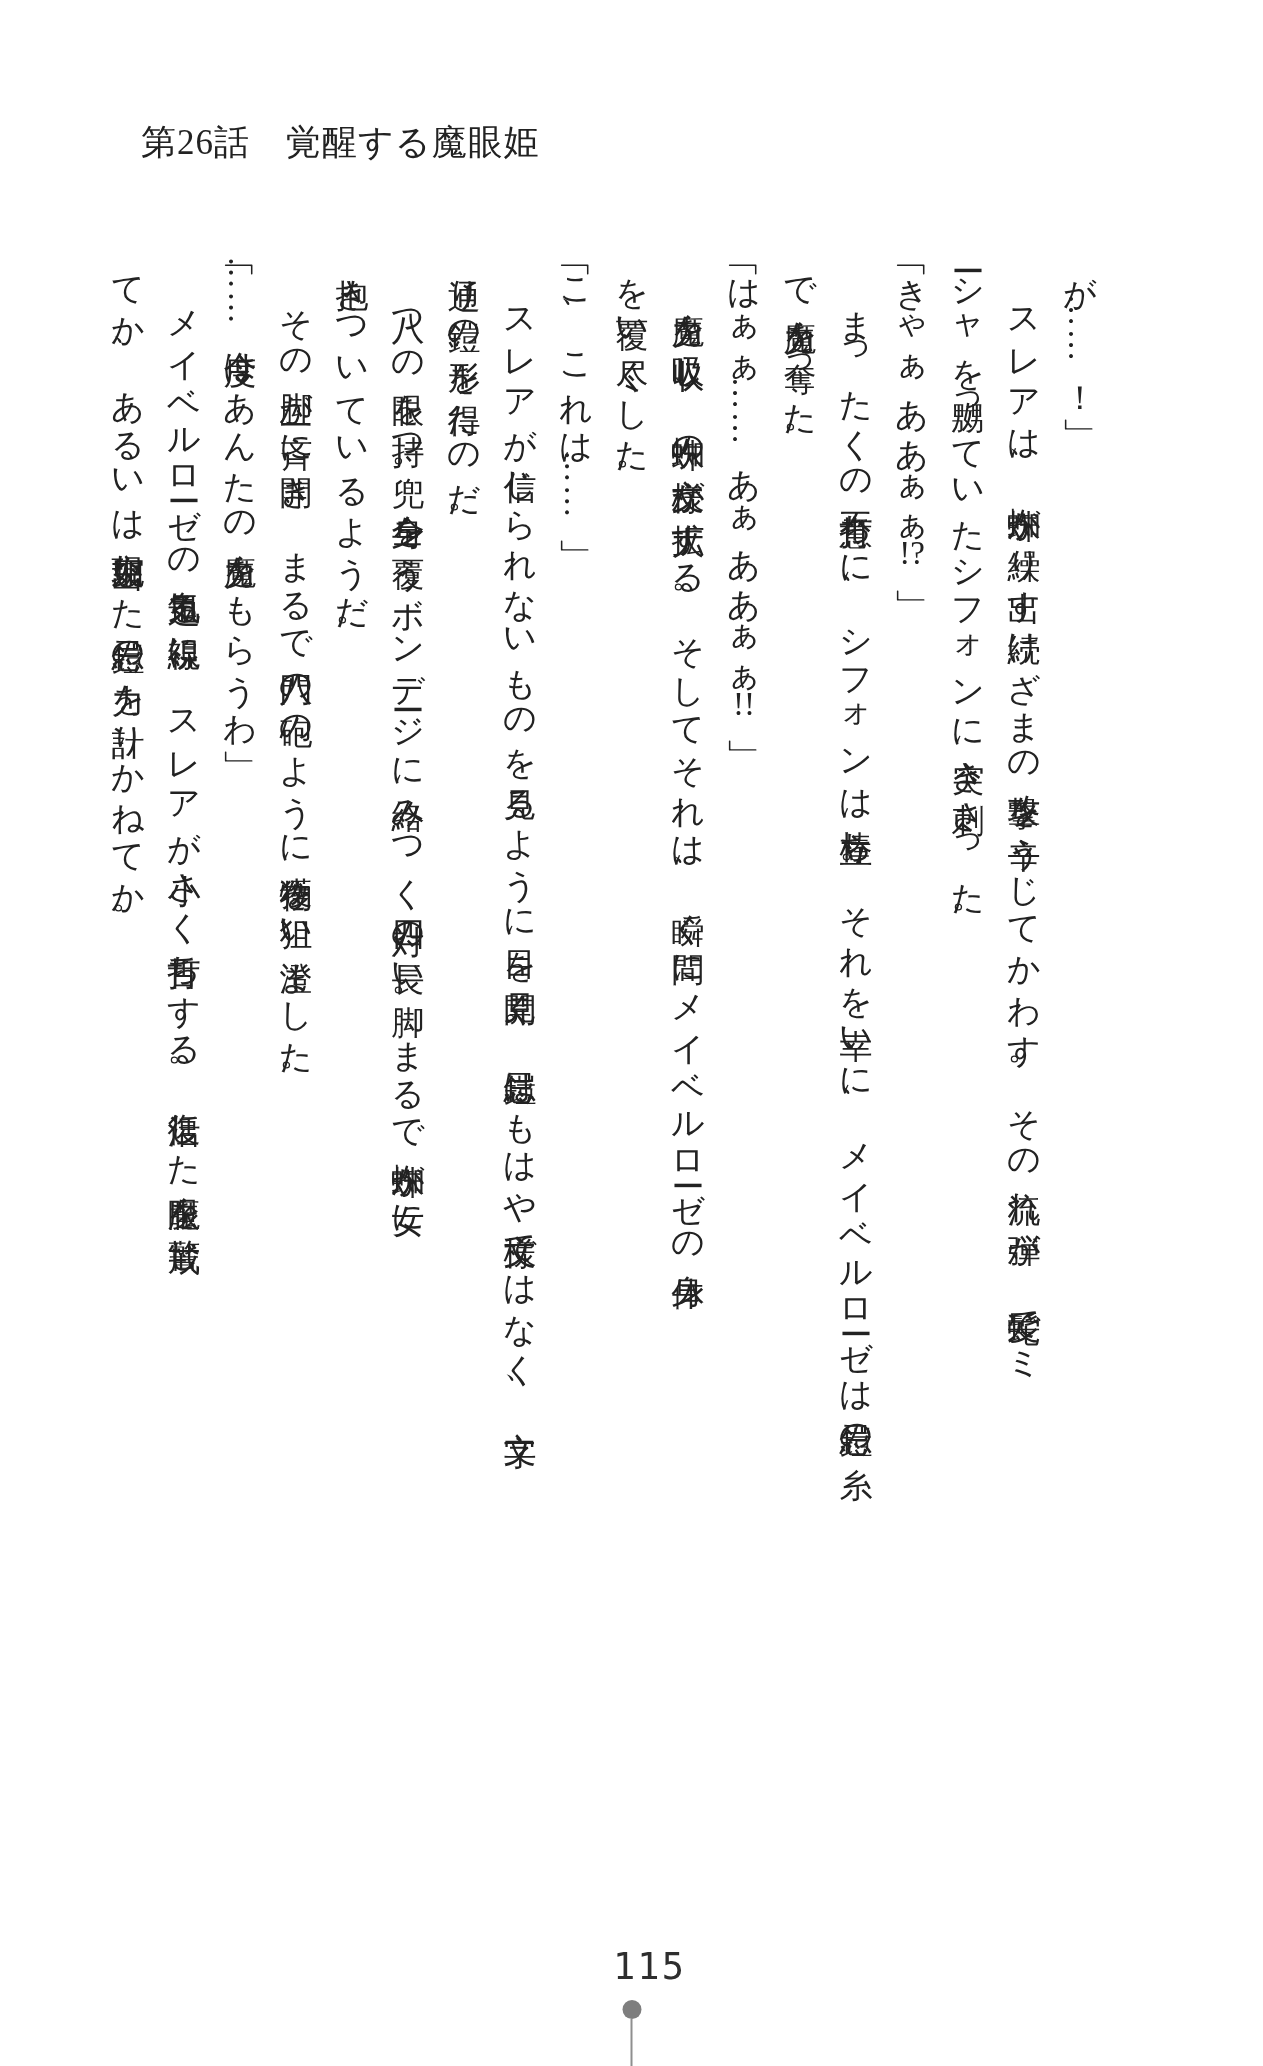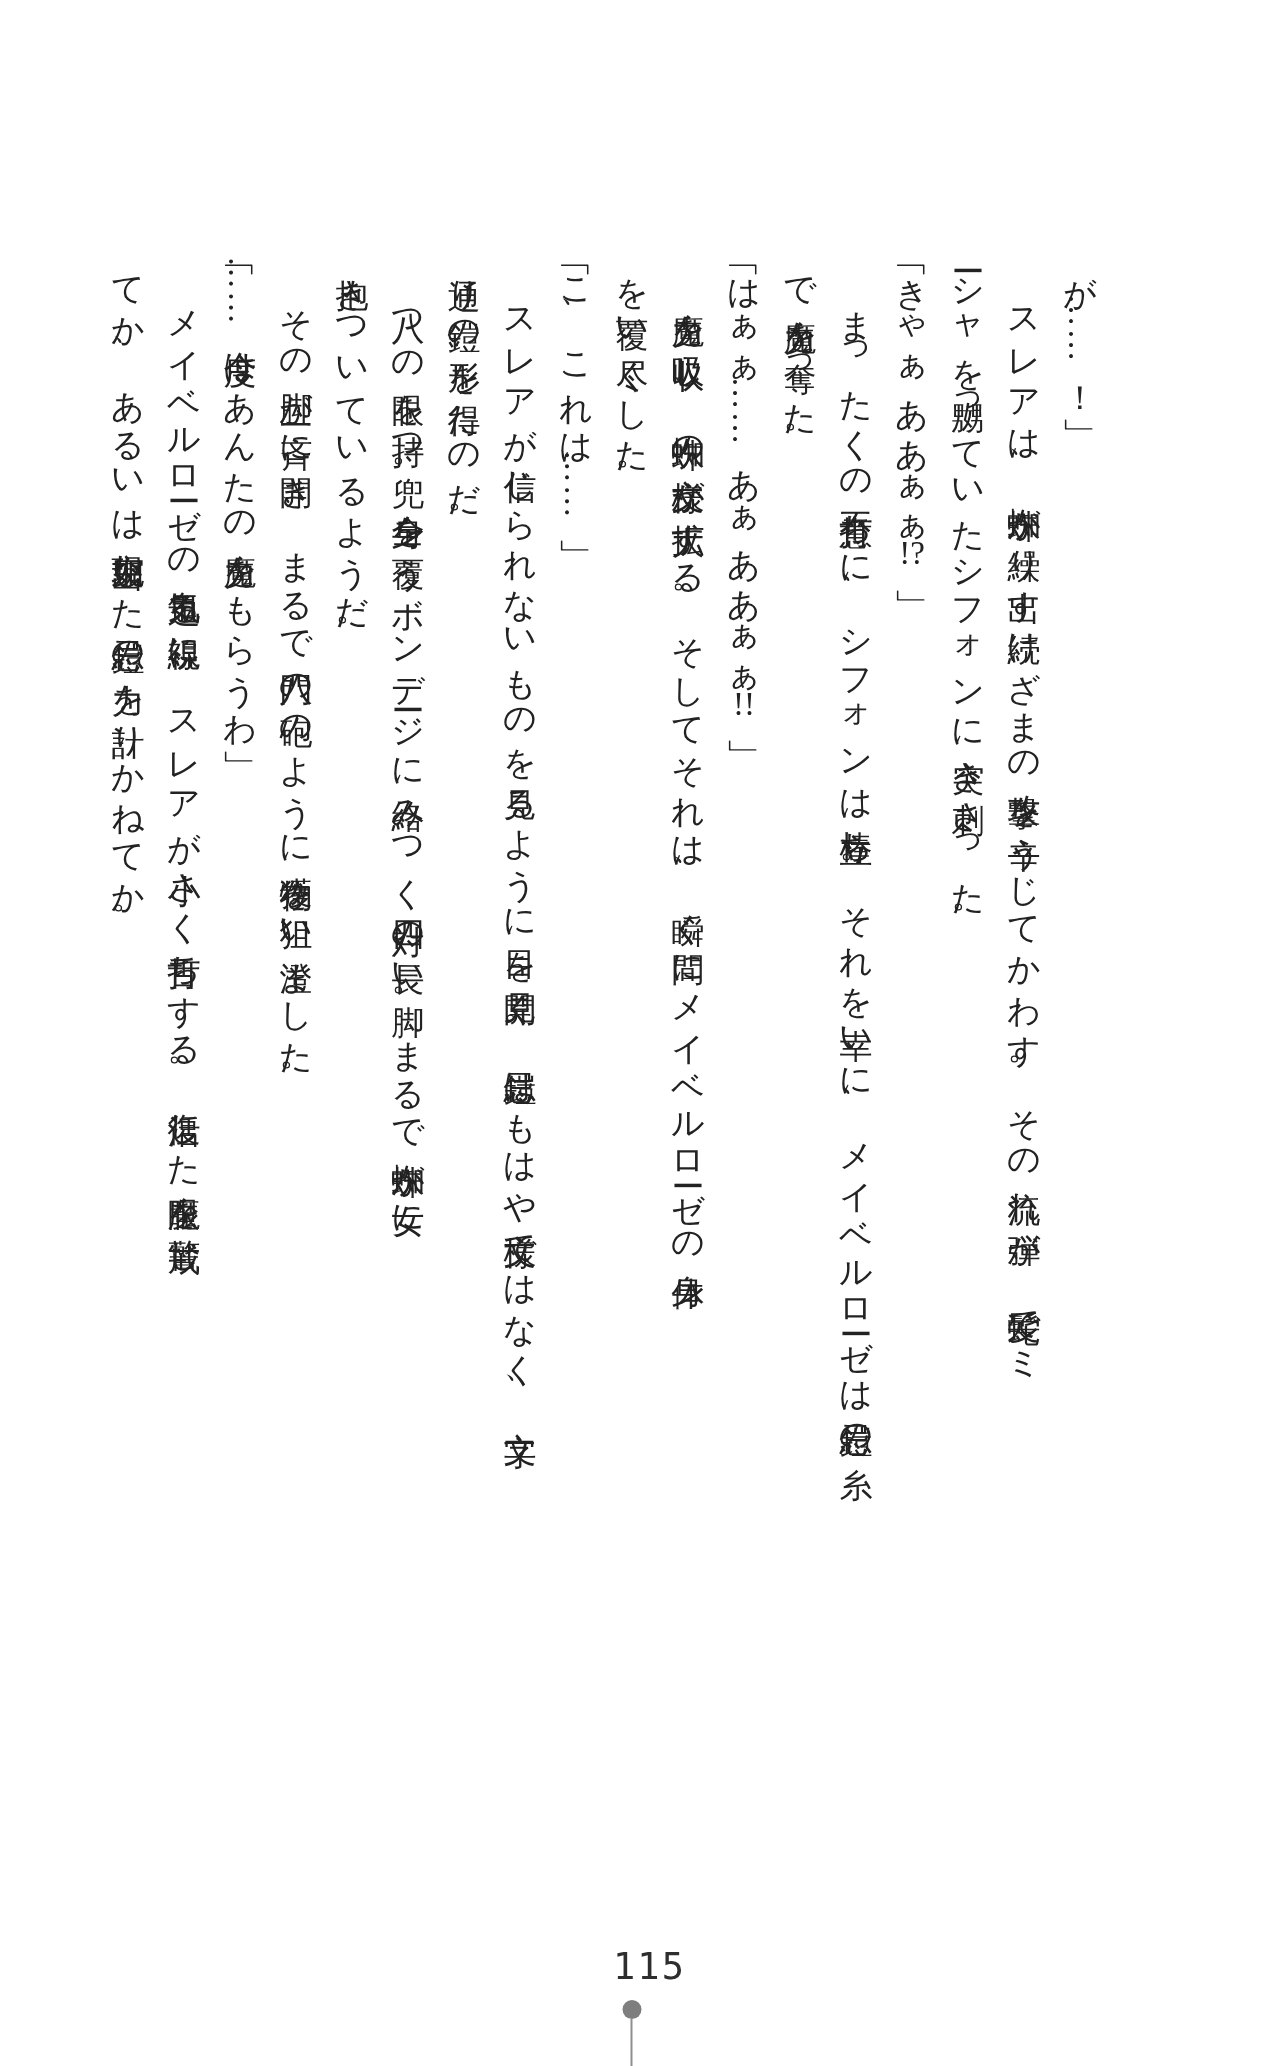--- a/index.html
+++ b/index.html
@@ -82,20 +82,21 @@
     width: 2px;
     height: 48px;
     background: #8f8f8f;
   }
 </style>
 </head>
 <body>
 
 <div class="page">
 
+  <div class="chapter-header">第26話　覚醒する魔眼姫</div>
 
   <div class="main-text">
       <p class="text-line">が……！」</p>
       <p class="text-line indent">スレアは、蜘蛛が繰り出す続けざまの攻撃を辛うじてかわす。その流れ弾が、髪蛇でミ</p>
       <p class="text-line">ーシャを嬲っていたシフォンに突き刺さった。</p>
       <p class="text-line">「きゃぁああぁぁ<span class="tcy">!?</span>」</p>
       <p class="text-line indent">まったくの不意打ちに、シフォンは棒立ち。それを幸いに、メイベルローゼは忌鎧の糸</p>
       <p class="text-line">で魔力を奪った。</p>
       <p class="text-line">「はぁぁ……あぁああぁぁ<span class="tcy">!!</span>」</p>
       <p class="text-line indent">魔力を吸収し、蜘蛛の文様が拡大する。そしてそれは、瞬く間にメイベルローゼの身体</p>

